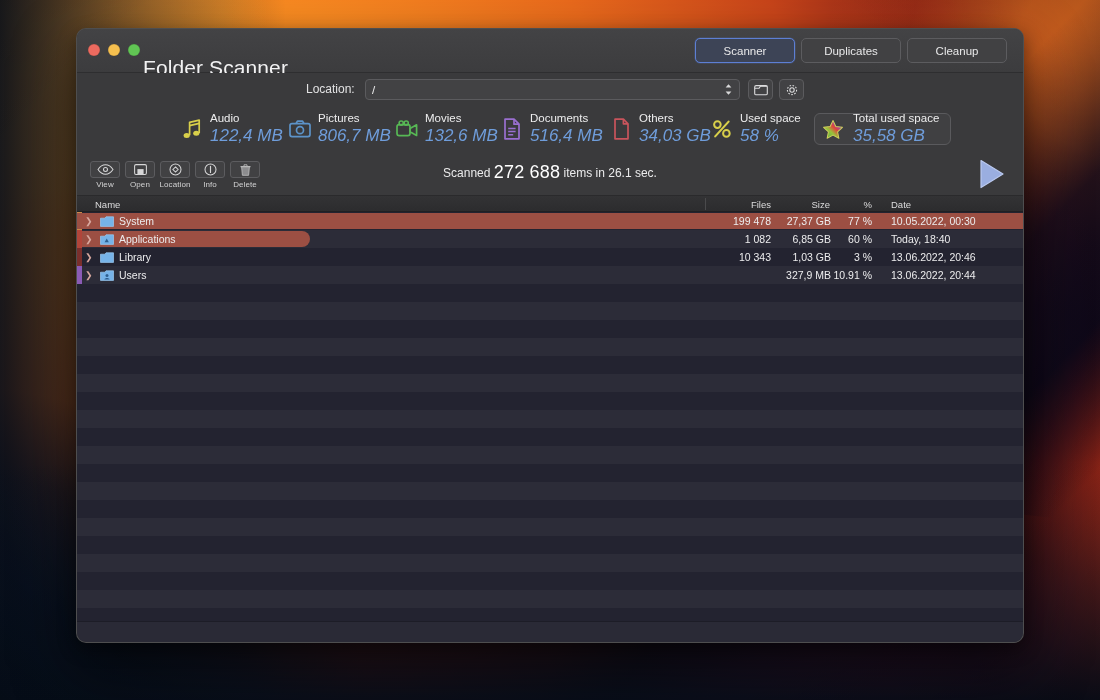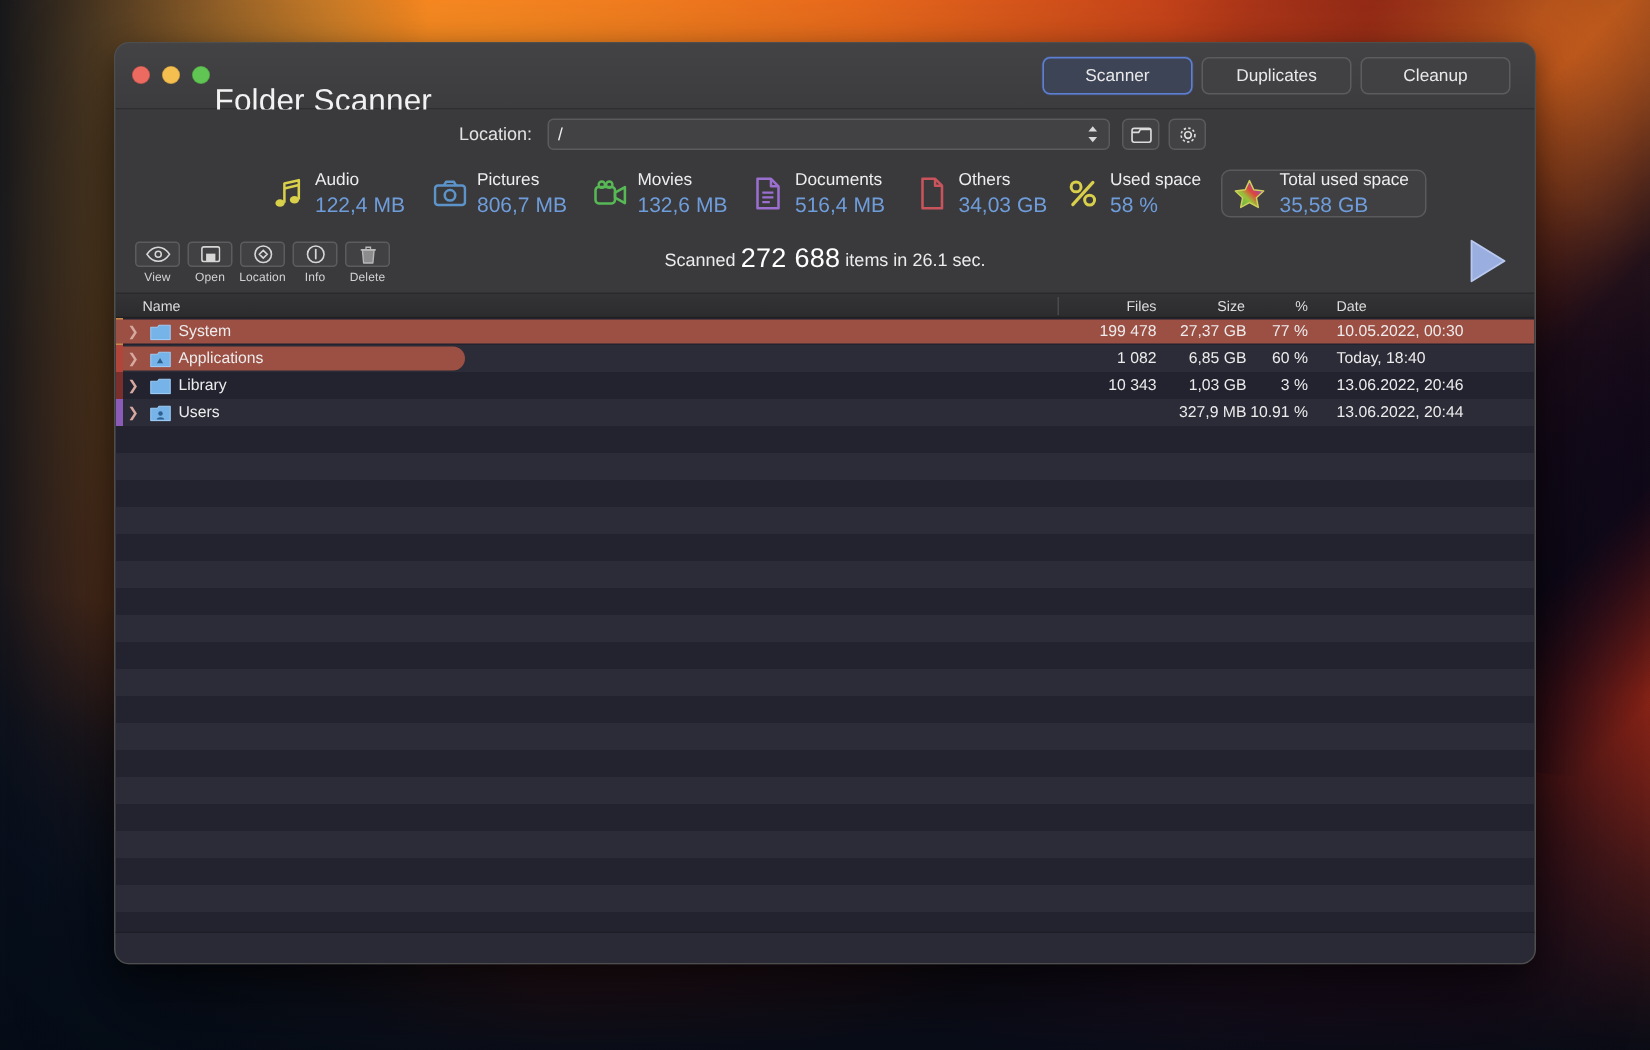--- a/index.html
+++ b/index.html
@@ -156,21 +156,21 @@
     display: flex; align-items: center;
   }
   .stat {
     position: absolute; top: 7px;
     display: flex; align-items: center; gap: 7px;
     height: 34px;
   }
   .stat-ico { width: 22px; height: 24px; display:flex; align-items:center; justify-content:center; }
   .stat-txt { display:flex; flex-direction: column; justify-content:center; gap:1px; }
   .stat-name { font-size: 11.5px; color: #ededee; line-height: 1.15; }
-  .stat-val  { font-size: 14px; color: #6f9ddb; line-height: 1.15; }
+  .stat-val  { font-size: 17px; color: #6f9ddb; line-height: 1.15; font-style: italic; }
   #stat-total {
     border: 1px solid #5a5a5d;
     border-radius: 6px;
     background: #404042;
     padding: 0 11px 0 7px;
     gap: 9px;
     height: 32px;
     top: 8px;
   }
 

